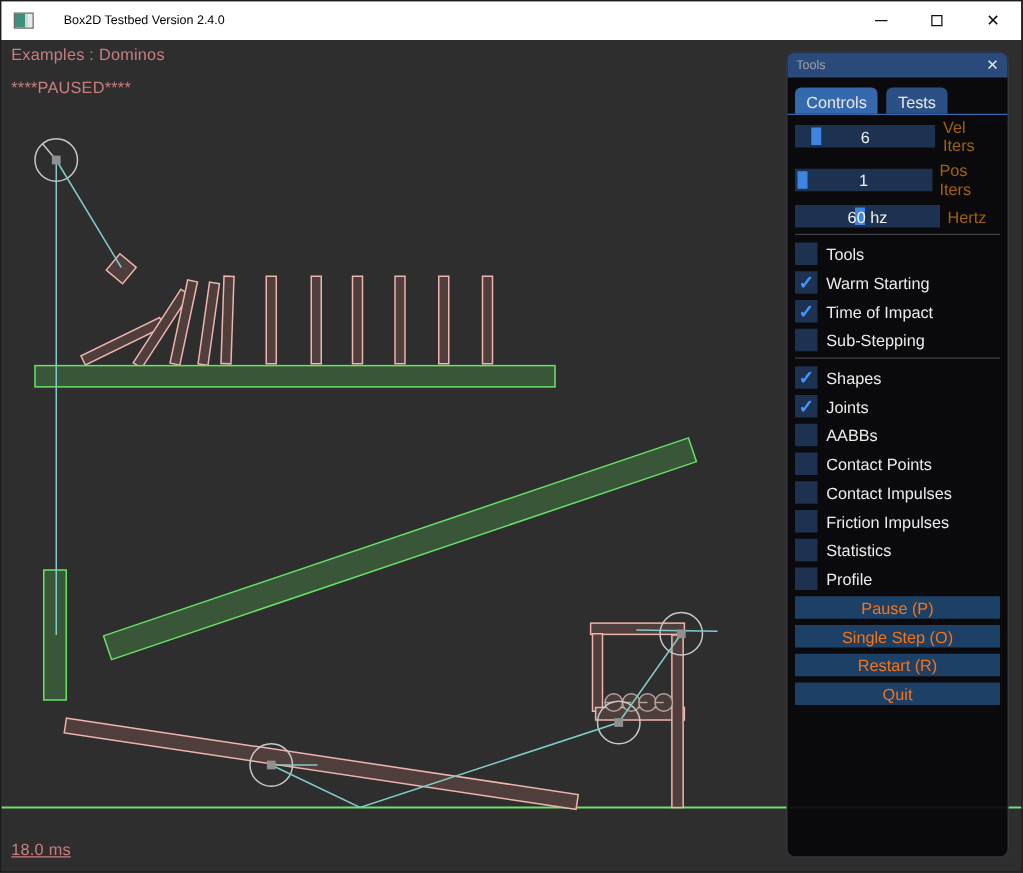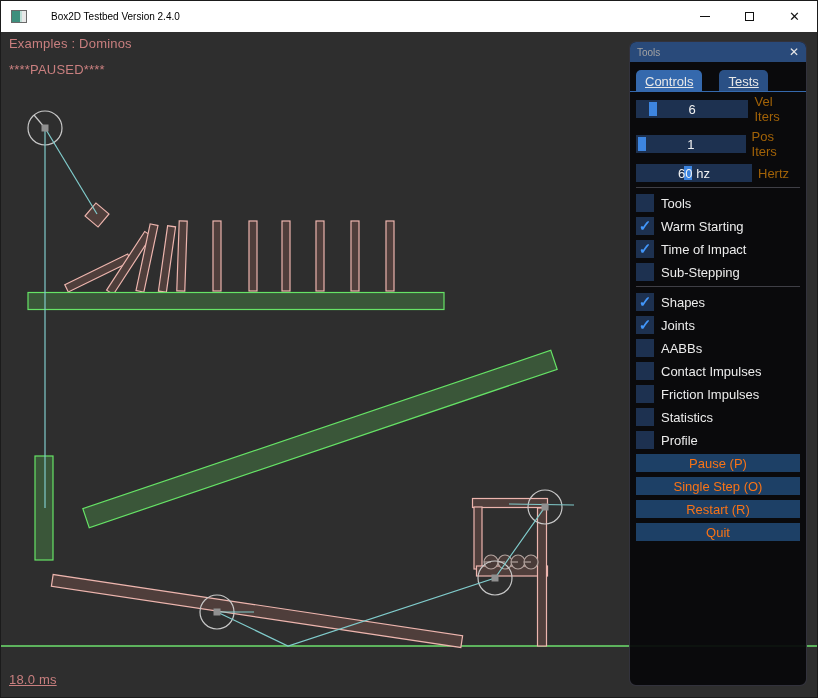--- a/index.html
+++ b/index.html
@@ -24,21 +24,21 @@
   .hud-ms { top:640px;text-decoration:underline; }
 
   
   .panel { position:absolute; left:628px; top:40px; width:178px; height:645px; background:rgba(9,9,11,0.94);
            border:1px solid rgba(100,100,120,0.45); border-radius:7px; z-index:20; color:#e8e8e8; font-size:13px; }
   .panel-titlebar { height:20px; background:#294a7a; border-radius:6px 6px 0 0; display:flex; align-items:center; padding:0 7px; }
   .panel-title { font-size:10px; color:#a3a3a3;text-align:right; }
   .panel-close { margin-left:auto; color:#e8e8e8; font-size:12px; cursor:default; }
   .panel-body { padding:8px 6px 0 6px; }
 
-  .tabbar { display:flex; gap:17px; height:21px;text-decoration:underline; }
+  .tabbar { display:flex; gap:7px; height:21px; }
   .tab { padding:2px 9px 0 9px; border-radius:5px 5px 0 0; display:flex; align-items:center; }
   .tab-active { background:#3569ad; }
   .tab-inactive { background:#2a5085; }
   .tab-underline { height:1px; background:#3569ad; margin:0 -6px 0 -6px; }
 
   .slider-block { margin-top:2px; }
   .slider-row { display:flex; align-items:center; margin-bottom:5px; }
   .slider-frame { position:relative; width:116px; height:18px; background:#1d3150; }
   .slider-grab { position:absolute; top:2px; width:8px; height:14px; background:#3d85e0; }
   .slider-value { position:absolute; inset:0; display:flex; align-items:center; justify-content:center; font-size:13px; color:#f2f2f2; }
@@ -203,20 +203,24 @@
             <span class="cb-check">✓</span>
           </div>
         <span class="cb-label">Joints</span>
       </div>
       <div class="cb-row">
         <div class="cb-box"></div>
         <span class="cb-label">AABBs</span>
       </div>
       <div class="cb-row">
         <div class="cb-box"></div>
+        <span class="cb-label">Contact Points</span>
+      </div>
+      <div class="cb-row">
+        <div class="cb-box"></div>
         <span class="cb-label">Contact Impulses</span>
       </div>
       <div class="cb-row">
         <div class="cb-box"></div>
         <span class="cb-label">Friction Impulses</span>
       </div>
       <div class="cb-row">
         <div class="cb-box"></div>
         <span class="cb-label">Statistics</span>
       </div>

